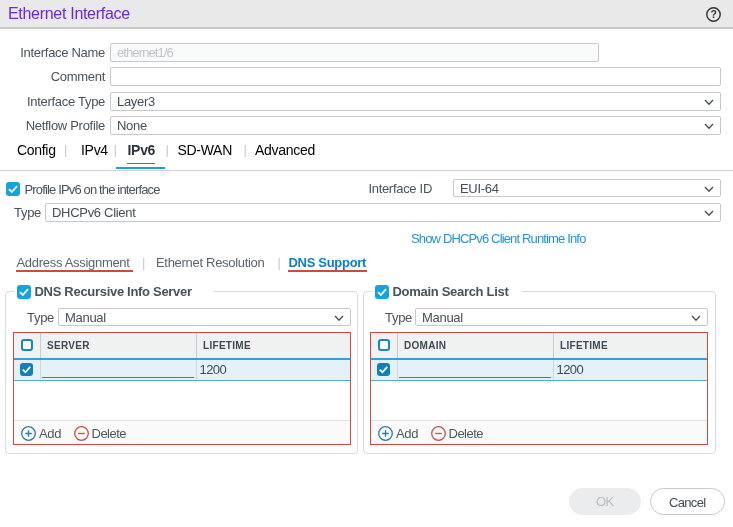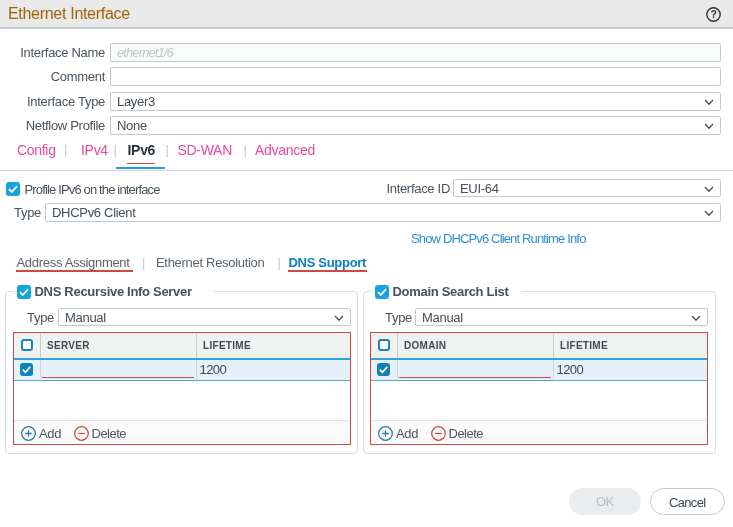--- a/index.html
+++ b/index.html
@@ -1,25 +1,25 @@
 <!DOCTYPE html>
 <html><head>
 <meta charset="utf-8">
 <style>
 * { margin:0; padding:0; box-sizing:border-box; }
 html,body { width:733px; height:527px; background:#fff; font-family:"Liberation Sans", sans-serif; overflow:hidden; }
 body { position:relative; color:#49535b; letter-spacing:-0.3px; }
 .abs { position:absolute; }
 .header { left:0; top:0; width:733px; height:29px; background:#e9e9e9; border-bottom:2px solid #c9c9c9; }
-.title { left:8px; top:0; height:27px; line-height:27px; font-size:16px; color:#a16207;text-align:center; }
+.title { left:8px; top:0; height:27px; line-height:27px; font-size:16px; color:#6d28d9;text-align:center; }
 label.fl { font-size:13px; color:#49535b; height:19px; line-height:19px; text-align:right; }
 .inp { height:19px; border:1px solid #c5c9cc; border-radius:2px; background:#fff; font-size:13px; line-height:17px; padding:0 6px; color:#454f57; }
 .inp.dis { background:#f9fafa; color:#c0c5ca; }
 .chev { position:absolute; right:6.5px; top:6px; width:10px; height:6.5px; }
-.tabs { font-size:14px; color:#ec4899; line-height:14px; }
+.tabs { font-size:14px; color:#000000; line-height:14px; }
 .tab-sep { color:#c4c8cb; font-size:13px; line-height:14px; }
 .subtab { font-size:13px; color:#5a646c; line-height:13px; }
 .blue { color:#0d7ec2; }
 .fieldset { border:1px solid #d8dadc; border-radius:4px; }
 .legend { font-size:13px; font-weight:bold; color:#45535d; background:#fff; line-height:14px; }
 .cb { width:14px; height:14px; border-radius:3px; }
 .cb.on { background:#14a3df; }
 .cb.off { background:#fff; border:2px solid #1b84b8; }
 .cb.on.dark { background:#1181b5; }
 .tbl { border:1px solid #ce4a42; background:#fff; }
@@ -35,21 +35,21 @@
 <body>
 
 <div class="abs header"></div>
 <div class="abs title">Ethernet Interface</div>
 <svg class="abs" style="left:706px; top:7px;" width="15" height="15" viewBox="0 0 15 15">
     <circle cx="7.5" cy="7.5" r="6.7" fill="none" stroke="#2e3338" stroke-width="1.4"></circle>
     <text x="7.5" y="11.2" font-size="10.5" font-weight="bold" text-anchor="middle" fill="#2e3338" font-family="Liberation Sans">?</text>
   </svg>
 
 <label class="abs fl" style="left:0; top:43px; width:105px;">Interface Name</label>
-<div class="abs inp dis" style="left:110px; top:43px; width:611px; letter-spacing:-0.9px;font-style:italic;">ethernet1/6</div>
+<div class="abs inp dis" style="left:110px; top:43px; width:489px; letter-spacing:-0.9px;">ethernet1/6</div>
 
 <label class="abs fl" style="left:0; top:67px; width:105px;">Comment</label>
 <div class="abs inp" style="left:110px; top:67px; width:611px;"></div>
 
 <label class="abs fl" style="left:0; top:92px; width:105px;">Interface Type</label>
 <div class="abs inp" style="left:110px; top:92px; width:611px;">Layer3
   <svg class="chev" viewBox="0 0 10 6.5">
       <path d="M1 1 L5 5.2 L9 1" fill="none" stroke="#424c54" stroke-width="1.3"></path>
     </svg>
 </div>
@@ -73,21 +73,21 @@
 <div class="abs tabs" style="left:177.5px; top:143px;">SD-WAN</div>
 <div class="abs tab-sep" style="left:243.5px; top:143px;">|</div>
 <div class="abs tabs" style="left:255px; top:143px;">Advanced</div>
 
 <div class="abs cb on" style="left:6px; top:182px;">
   <svg viewBox="0 0 14 14">
       <path d="M3 7.2 L5.8 10 L11 4.2" fill="none" stroke="#fff" stroke-width="1.8"></path>
     </svg>
 </div>
 <div class="abs" style="left:24.5px; top:182.5px; font-size:13px; line-height:13px; letter-spacing:-0.85px;">Profile IPv6 on the interface</div>
-<label class="abs fl" style="left:350px; top:178.5px; width:100px;">Interface ID</label>
+<label class="abs fl" style="left:332px; top:178.5px; width:100px;">Interface ID</label>
 <div class="abs inp" style="left:453px; top:178.5px; width:268px; height:18.5px;">EUI-64
   <svg class="chev" viewBox="0 0 10 6.5">
       <path d="M1 1 L5 5.2 L9 1" fill="none" stroke="#424c54" stroke-width="1.3"></path>
     </svg>
 </div>
 
 <label class="abs fl" style="left:0; top:202.5px; width:41px;">Type</label>
 <div class="abs inp" style="left:45px; top:202.5px; width:676px;">DHCPv6 Client
   <svg class="chev" viewBox="0 0 10 6.5">
       <path d="M1 1 L5 5.2 L9 1" fill="none" stroke="#424c54" stroke-width="1.3"></path>

